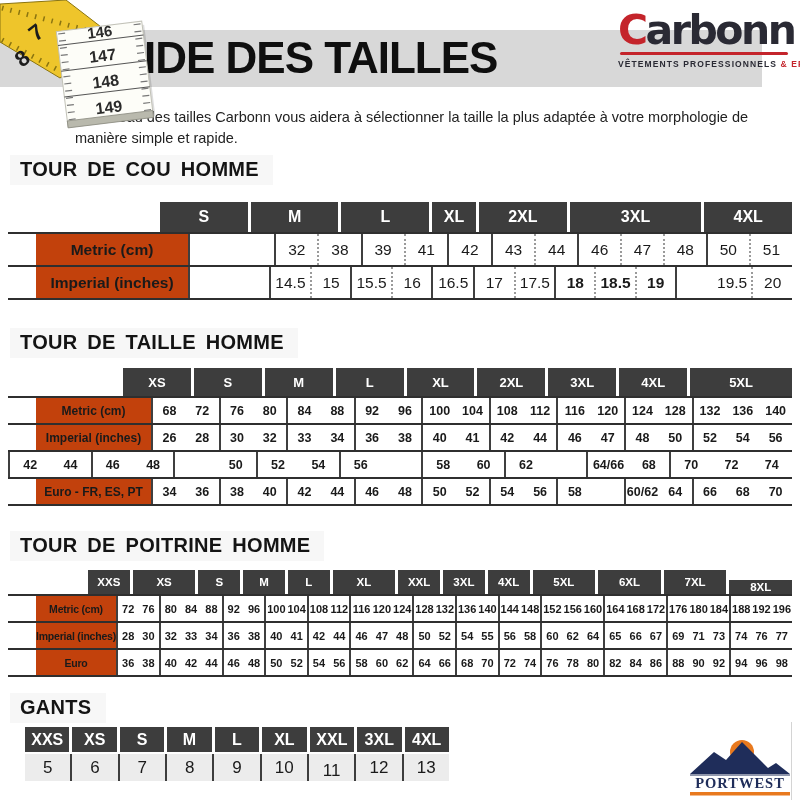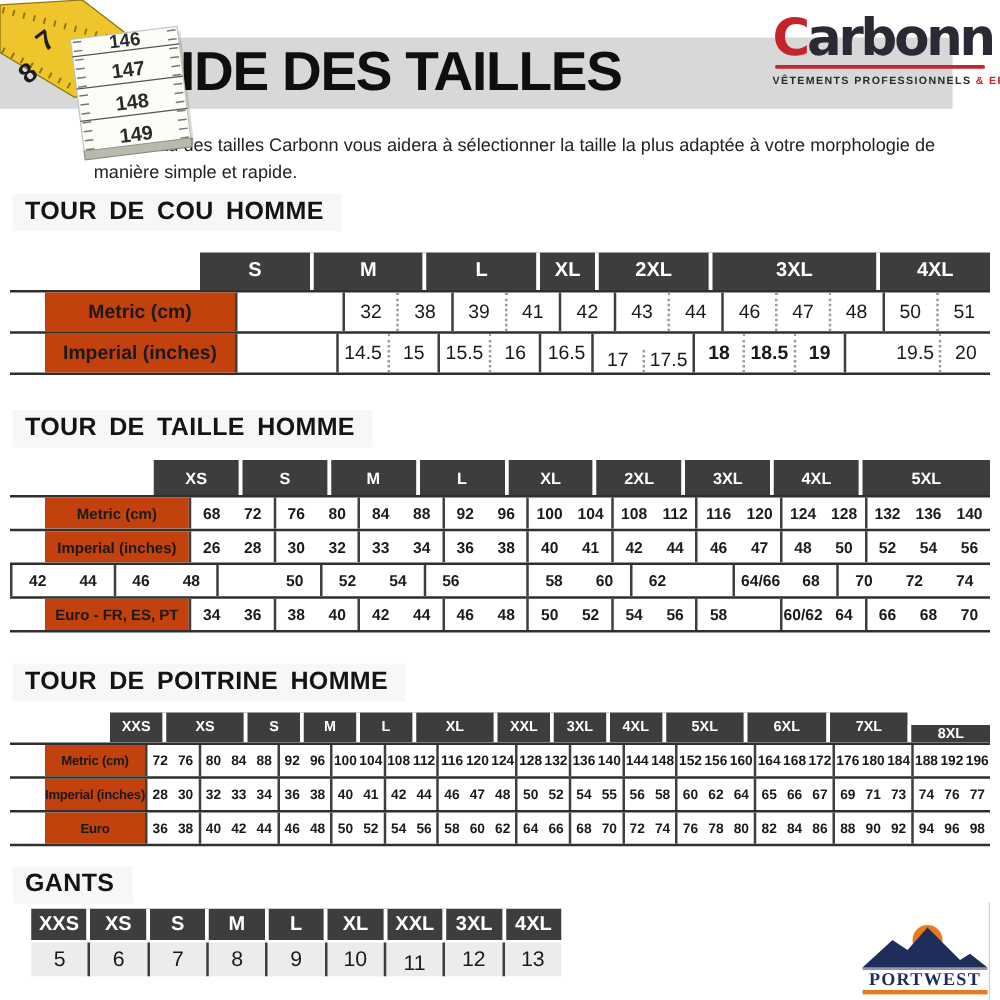--- a/index.html
+++ b/index.html
@@ -181,21 +181,21 @@
           <div class="t-cell">14.5</div>
           <div class="t-cell">15</div>
         </div>
         <div class="t-group" style="flex-grow: 2;">
           <div class="t-cell">15.5</div>
           <div class="t-cell">16</div>
         </div>
         <div class="t-group" style="flex-grow: 1;">
           <div class="t-cell">16.5</div>
         </div>
-        <div class="t-group" style="flex-grow: 2; align-items: flex-end;">
+        <div class="t-group" style="flex-grow: 2;">
           <div class="t-cell">17</div>
           <div class="t-cell">17.5</div>
         </div>
         <div class="t-group" style="flex-grow: 3; font-weight: bold;">
           <div class="t-cell">18</div>
           <div class="t-cell">18.5</div>
           <div class="t-cell">19</div>
         </div>
         <div class="t-group" style="flex-grow: 2; padding-left: 36px;">
           <div class="t-cell">19.5</div>

